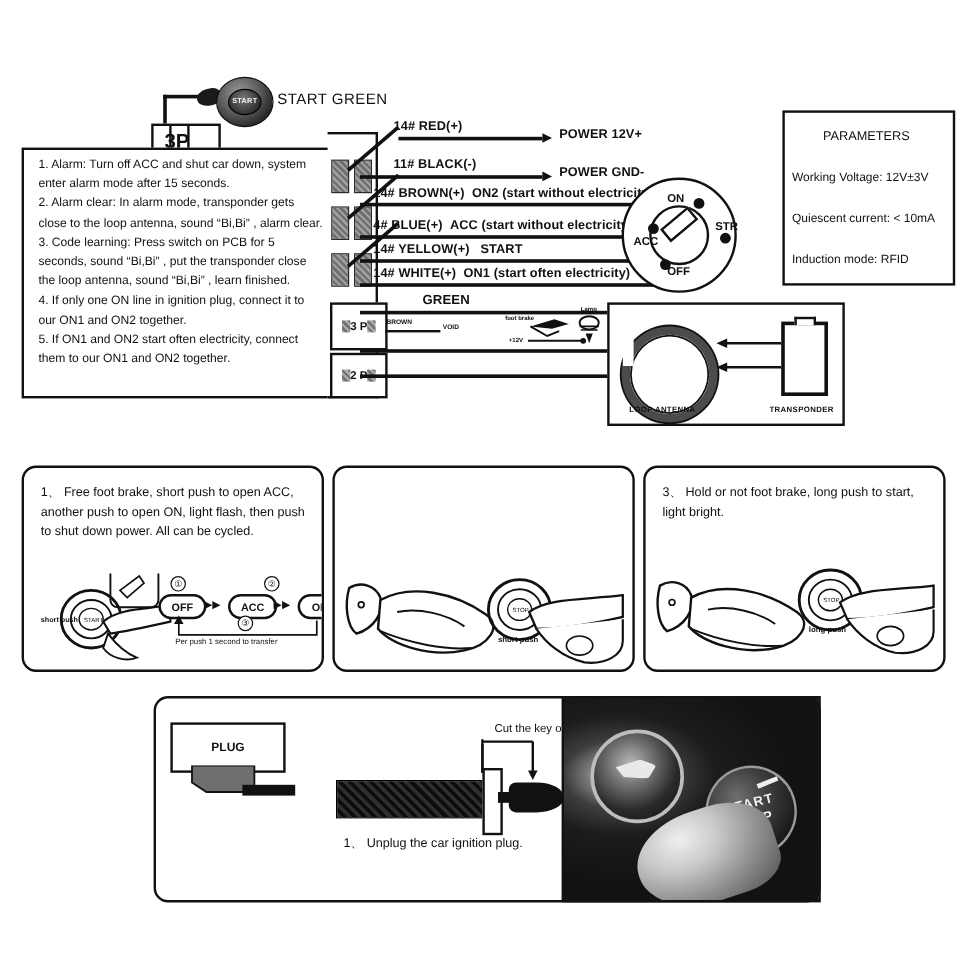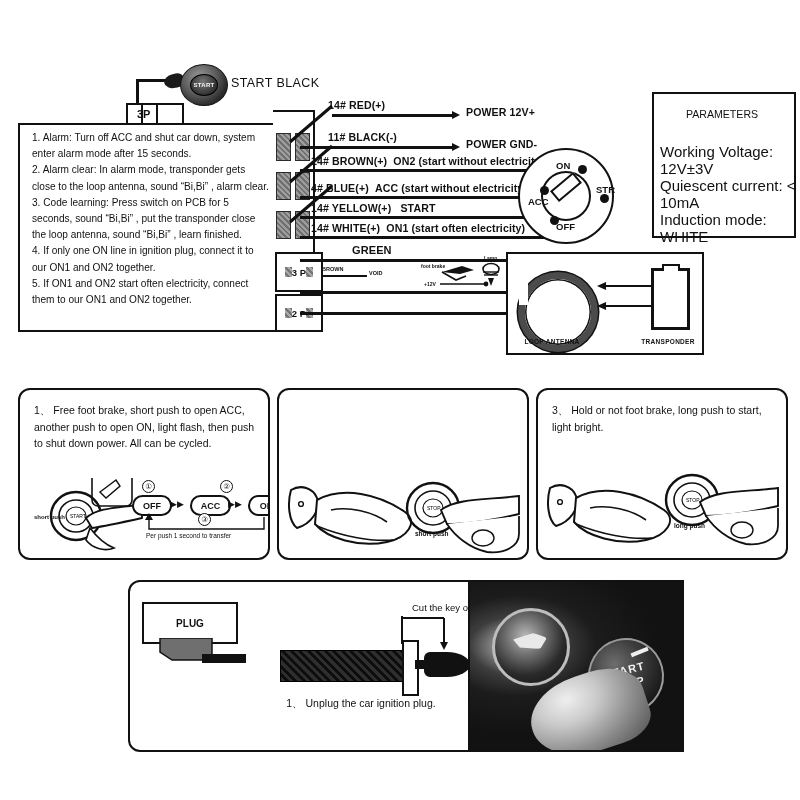--- a/index.html
+++ b/index.html
@@ -47,21 +47,21 @@
   .lead-v{ left:136px; top:79px; width:3px; height:26px; background:#111; }
 
   
   .conn-top{
     left:126px; top:103px; width:54px; height:22px;
     border:2px solid #111; background:#fff;
     display:flex; align-items:center;
   }
   .conn-top .cell{ width:13px;height:100%;border-right:2px solid #111; }
   .conn-top .lbl{
-    position:absolute; left:9px; top:3px; font-size:11px; font-weight:bold;
+    position:absolute; left:9px; top:3px; font-size:17px; font-weight:bold;
   }
 
   
   .ecu-box{
     left:18px; top:123px; width:255px; height:205px;
     border:2px solid #111; background:#fff;
   }
   .ecu-text{
     left:32px; top:130px; width:238px;
     font-size:10.1px; line-height:16.2px; color:#111;
@@ -104,21 +104,21 @@
   }
   .ign-dot{ width:9px;height:9px;border-radius:50%;background:#111; }
   .ign-txt{ font-size:9.5px; font-weight:bold; }
 
   
   .param-box{
     left:652px; top:92px; width:140px; height:142px;
     border:2px solid #111; background:#fff;
   }
   .param-title{ left:652px; top:108px; width:140px; text-align:center; font-size:10.6px; }
-  .param-line{ font-size:15px; }
+  .param-line{ font-size:10px; }
 
   
   .pconn{
     border:2px solid #111; background:#fff;
     display:flex; align-items:center; justify-content:center;
   }
   .pconn .tag{ font-size:9.5px; font-weight:bold; }
   .pconn .hatchL,.pconn .hatchR{
     width:7px;height:10px;
     background: repeating-linear-gradient(45deg,#a9a9a9 0 2px,#757575 2px 4px);
@@ -237,21 +237,21 @@
 
   <div class="abs lead-v"></div>
   <div class="abs lead-h"></div>
   <div class="abs plug-blob"></div>
 
   <div class="abs start-btn-outer">
     <div class="start-btn-inner">
       <span>START</span>
     </div>
   </div>
-  <div class="abs start-label">START BLACK</div>
+  <div class="abs start-label">START GREEN</div>
 
   <div class="abs conn-top">
     <div class="cell"></div>
     <div class="cell"></div>
     <div class="lbl">3P</div>
   </div>
 
   <div class="abs ecu-box"></div>
   <div class="abs ecu-text">
     <p>1. Alarm: Turn off ACC and shut car down, system enter alarm mode after 15 seconds.</p>
@@ -328,21 +328,21 @@
   <div class="abs ign-dot" style="left:550px; top:216px;"></div>
   <div class="abs ign-txt" style="left:556px; top:221px;">OFF</div>
 
   <div class="abs ign-dot" style="left:540px; top:186px;"></div>
   <div class="abs ign-txt" style="left:528px; top:196px;">ACC</div>
 
   <div class="abs param-box"></div>
   <div class="abs param-title">PARAMETERS</div>
   <div class="abs param-line" style="left:660px; top:143px;">Working Voltage: 12V±3V</div>
   <div class="abs param-line" style="left:660px; top:177px;">Quiescent current:  &lt; 10mA</div>
-  <div class="abs param-line" style="left:660px; top:211px;">Induction mode: WHITE</div>
+  <div class="abs param-line" style="left:660px; top:211px;">Induction mode: RFID</div>
 
   <div class="abs pconn" style="left:275px; top:252px; width:44px; height:36px;">
     <div class="hatchL"></div>
     <div class="tag">3 P</div>
     <div class="hatchR"></div>
   </div>
 
   <div class="abs pconn" style="left:275px; top:294px; width:44px; height:34px;">
     <div class="hatchL"></div>
     <div class="tag">2 P</div>

